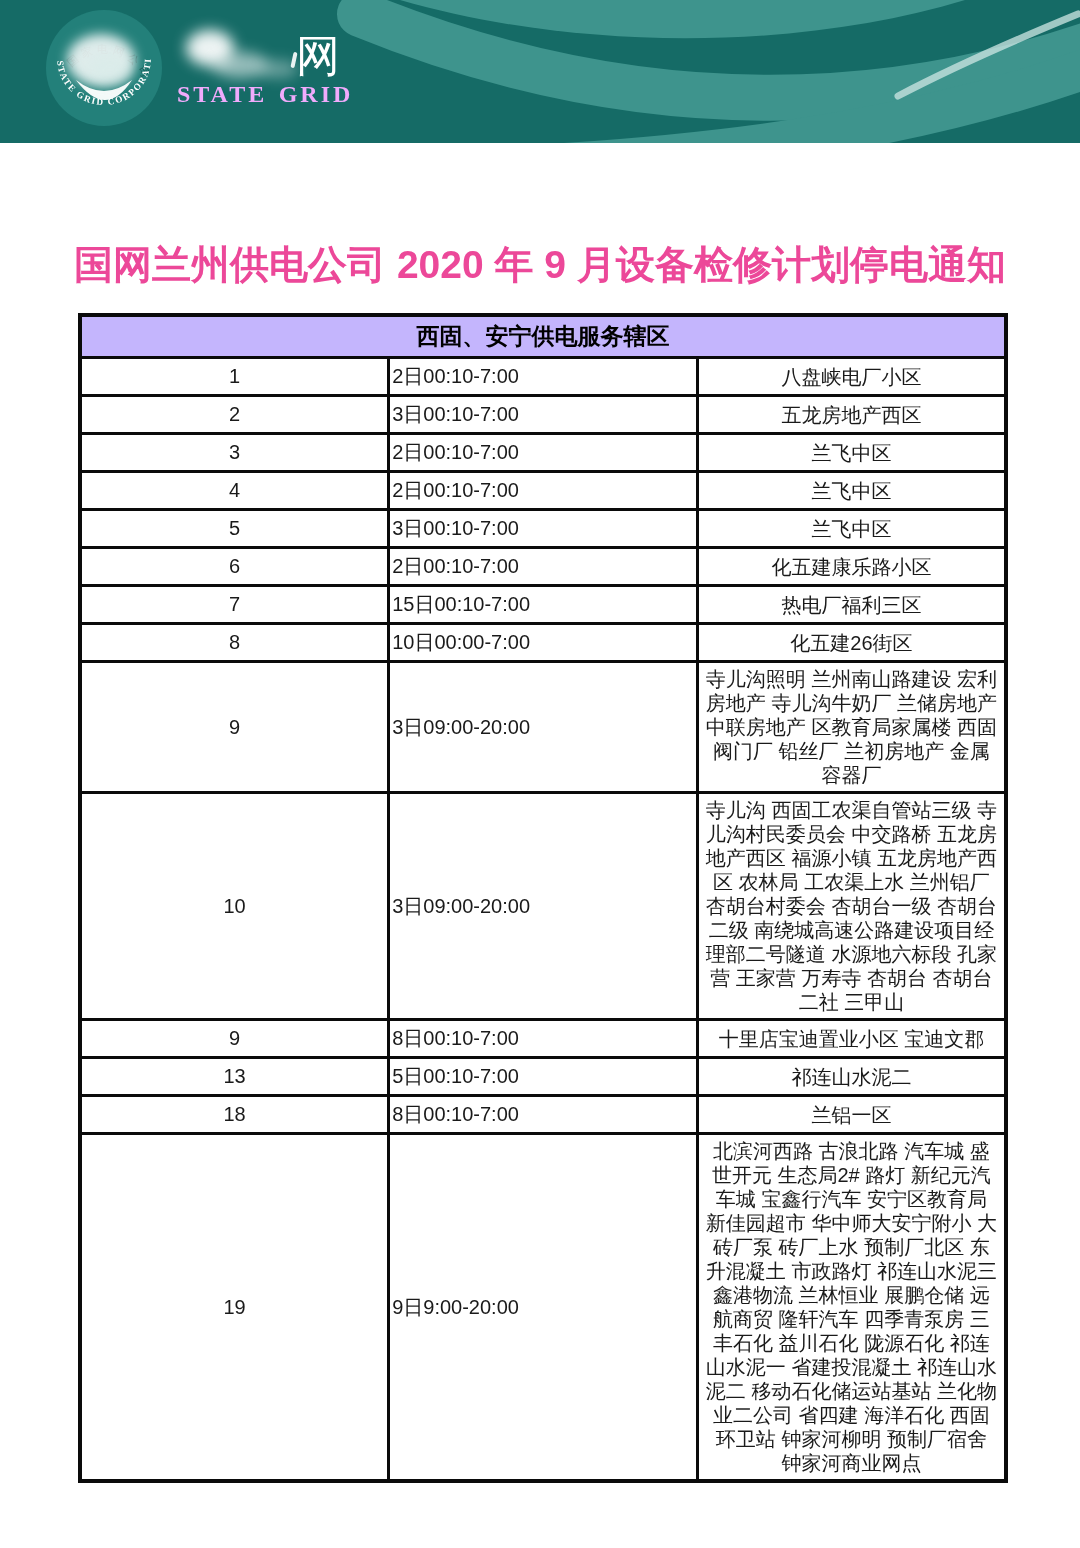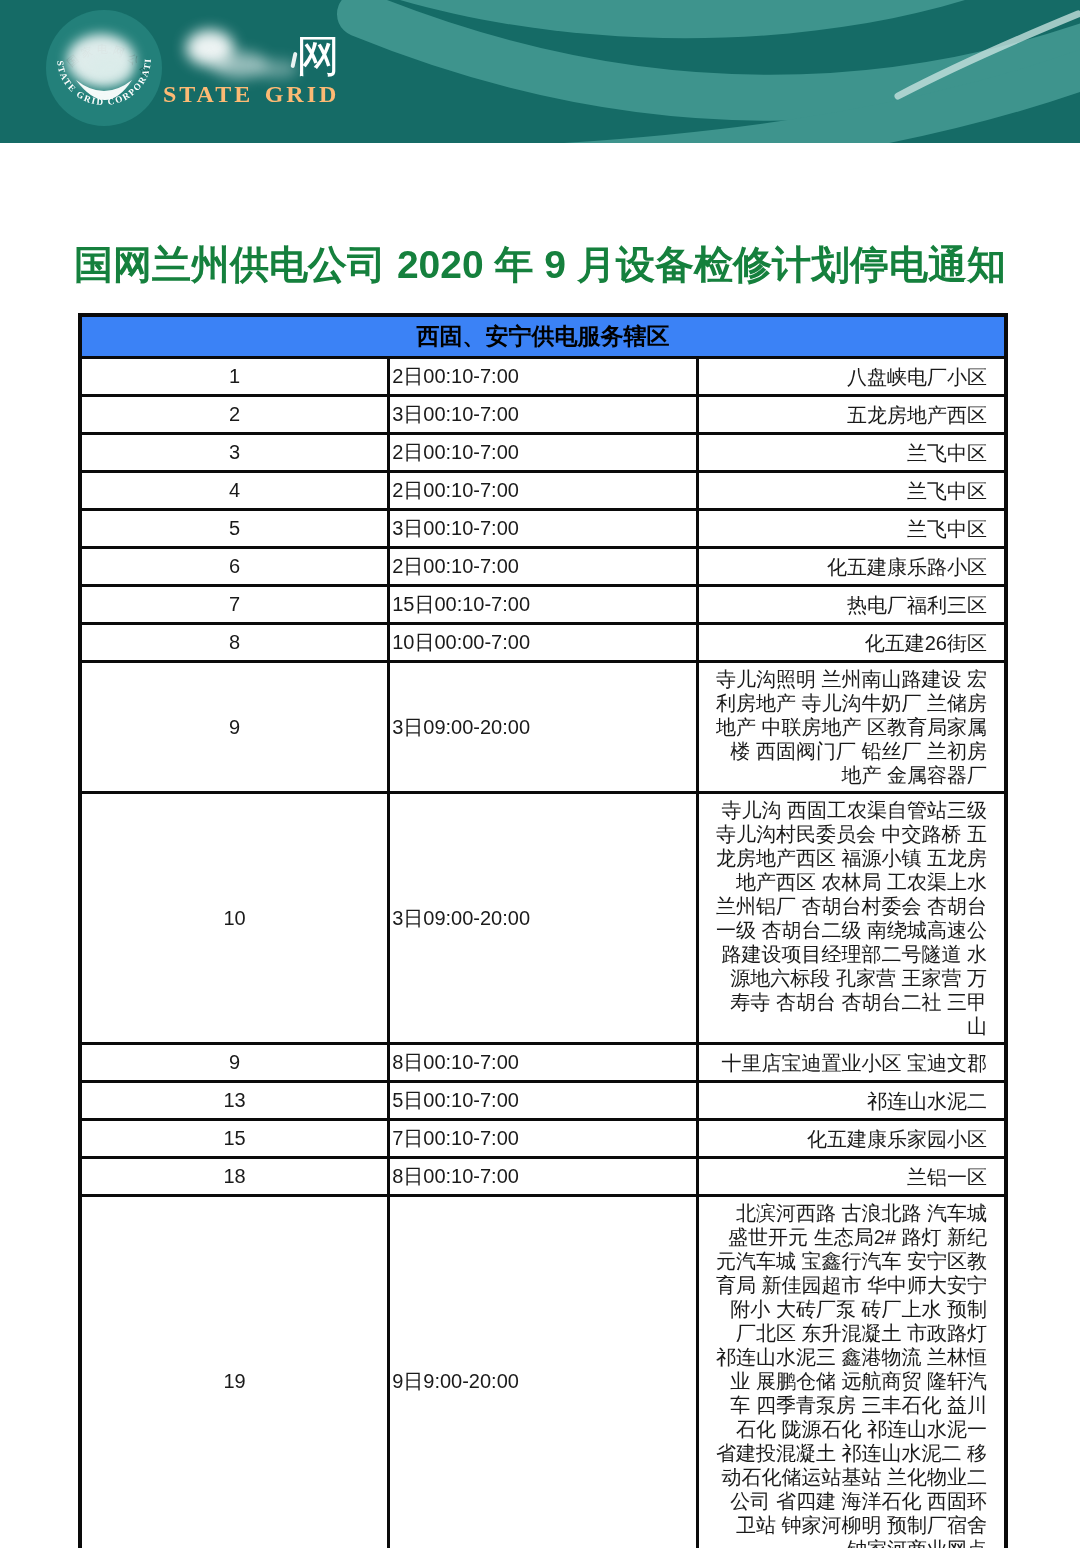--- a/index.html
+++ b/index.html
@@ -22,51 +22,51 @@
     color:#ffffff;font-size:44px;line-height:44px;font-weight:400;
     letter-spacing:2px;white-space:nowrap;
   }
   .blob{position:absolute;border-radius:50%;background:#ffffff;filter:blur(7px);}
   .blob1{left:186px;top:30px;width:48px;height:36px;opacity:.92;}
   .blob2{left:212px;top:52px;width:56px;height:26px;opacity:.55;}
   .blob3{left:258px;top:60px;width:40px;height:18px;opacity:.35;}
   .tick{position:absolute;left:292px;top:52px;width:4px;height:16px;background:#fff;
         transform:rotate(12deg);border-radius:2px;opacity:.9;}
   .brand-en{
-    position:absolute;left:163px;top:74px;
-    color:#fdba74;
+    position:absolute;left:177px;top:74px;
+    color:#f0abfc;
     font-family:"Liberation Serif","DejaVu Serif",serif;
     font-weight:700;font-size:34px;line-height:34px;
     font-variant-caps:small-caps;text-transform:lowercase;
     letter-spacing:3px;white-space:nowrap;
   }
   
   .doc-title{
     position:absolute;top:238px;left:0;width:1080px;
-    text-align:center;color:#15803d;
+    text-align:center;color:#ec4899;
     font-size:39px;font-weight:700;letter-spacing:0px;
     margin:0;
   }
   
   table.outage{
     position:absolute;top:313px;left:78px;width:930px;
     border-collapse:collapse;table-layout:fixed;
     background:#fff;
   }
   table.outage,table.outage th,table.outage td{border:3px solid #0a0a0a;}
   table.outage{border-width:4px;}
   th.region{
-    background:#3b82f6;
+    background:#c4b5fd;
     font-size:23px;font-weight:700;color:#000;
     padding:4px 2px;text-align:center;height:26px;
   }
   td{font-size:20px;color:#1a1a1a;vertical-align:middle;}
   td.c-no{width:51px;text-align:center;padding:4px 2px;}
   td.c-time{width:172px;text-align:left;padding:4px 2px;white-space:nowrap;}
-  td.c-area{padding:4px 17px;line-height:24px;text-align:right;word-break:break-all;}
+  td.c-area{padding:4px 5px;line-height:24px;text-align:center;word-break:break-all;}
   tr.single td{height:27px;}
 </style>
 </head>
 <body>
 
 <div class="page">
 
   <div class="brand-band">
     <svg class="swooshes" width="1080" height="143" viewBox="0 0 1080 143" aria-hidden="true">
 
@@ -177,25 +177,20 @@
           <td class="c-no">9</td>
           <td class="c-time">8日00:10-7:00</td>
           <td class="c-area">十里店宝迪置业小区 宝迪文郡</td>
         </tr>
         <tr class="single">
           <td class="c-no">13</td>
           <td class="c-time">5日00:10-7:00</td>
           <td class="c-area">祁连山水泥二</td>
         </tr>
         <tr class="single">
-          <td class="c-no">15</td>
-          <td class="c-time">7日00:10-7:00</td>
-          <td class="c-area">化五建康乐家园小区</td>
-        </tr>
-        <tr class="single">
           <td class="c-no">18</td>
           <td class="c-time">8日00:10-7:00</td>
           <td class="c-area">兰铝一区</td>
         </tr>
         <tr>
           <td class="c-no">19</td>
           <td class="c-time">9日9:00-20:00</td>
           <td class="c-area">北滨河西路 古浪北路 汽车城 盛世开元 生态局2# 路灯 新纪元汽车城 宝鑫行汽车 安宁区教育局 新佳园超市 华中师大安宁附小 大砖厂泵 砖厂上水 预制厂北区 东升混凝土 市政路灯 祁连山水泥三 鑫港物流 兰林恒业 展鹏仓储 远航商贸 隆轩汽车 四季青泵房 三丰石化 益川石化 陇源石化 祁连山水泥一 省建投混凝土 祁连山水泥二 移动石化储运站基站 兰化物业二公司 省四建 海洋石化 西固环卫站 钟家河柳明 预制厂宿舍 钟家河商业网点</td>
         </tr>
       </tbody>

